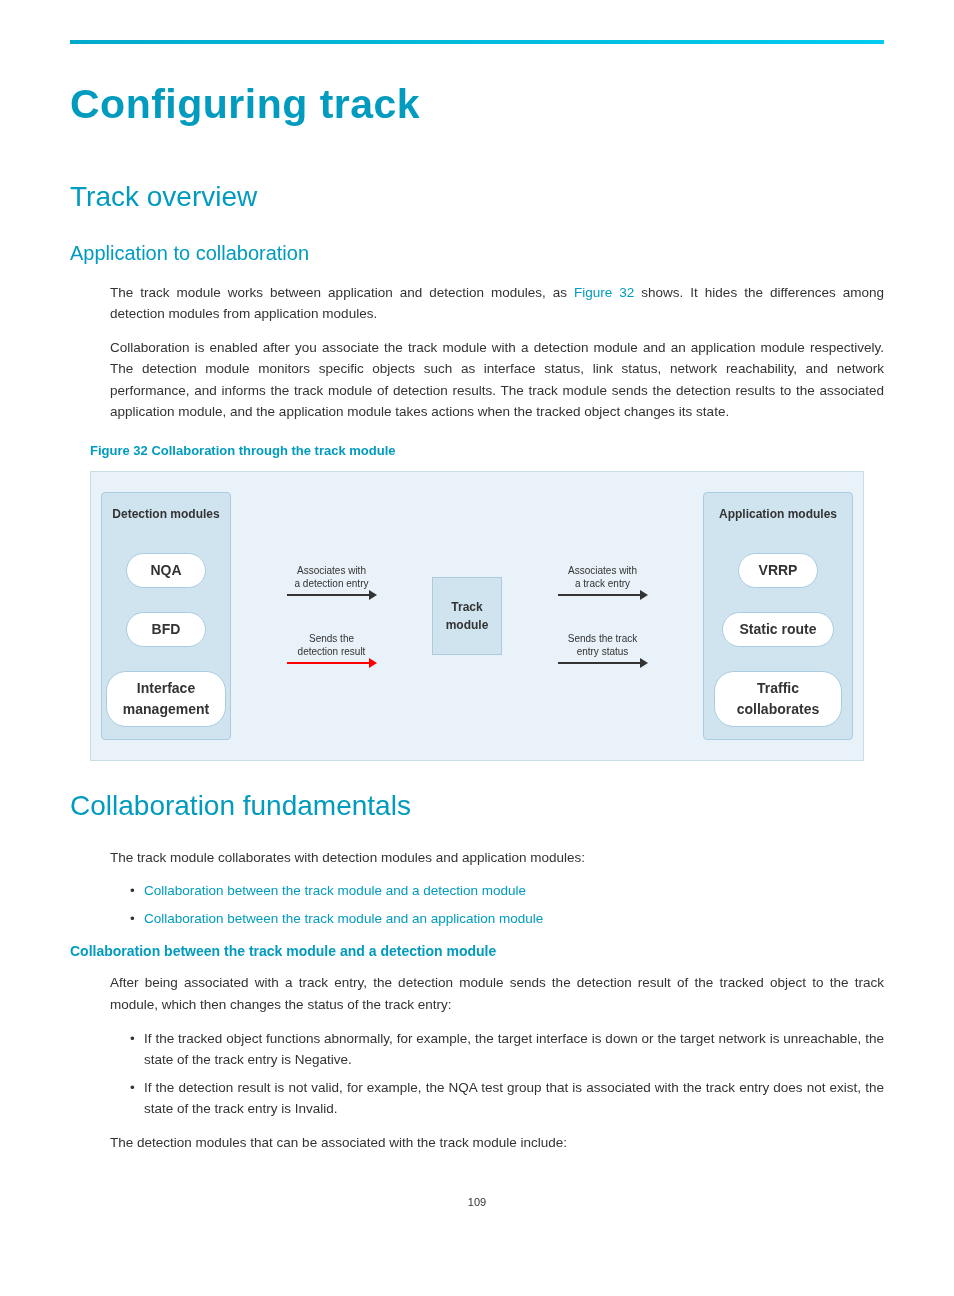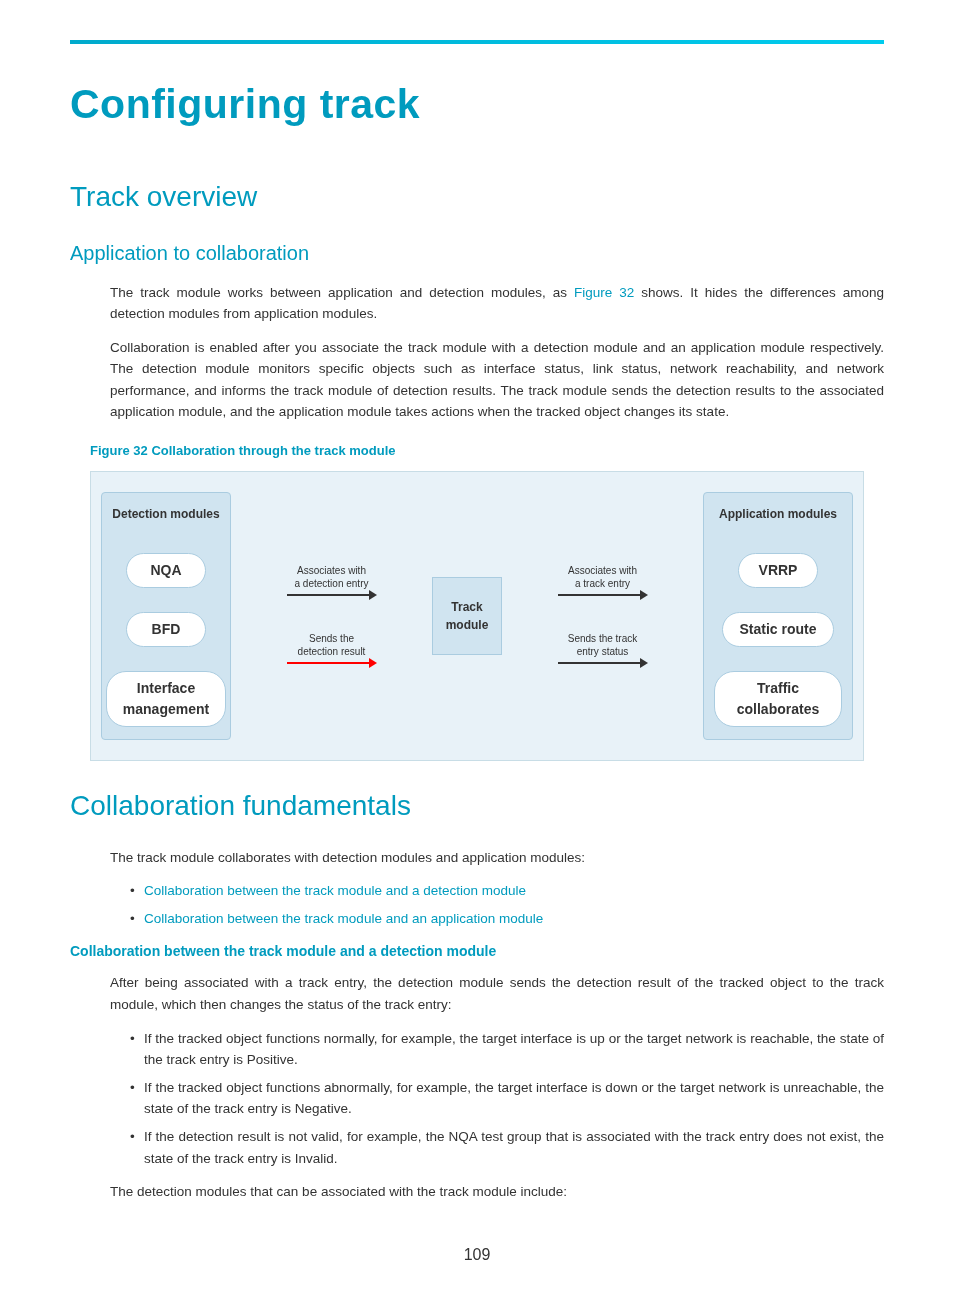--- a/index.html
+++ b/index.html
@@ -182,21 +182,21 @@
       position: absolute;
       left: 0;
       color: #333;
     }
     .link-text {
       color: #009bbe;
       text-decoration: none;
     }
     .page-number {
       text-align: center;
-      font-size: 16px;
+      font-size: 11px;
       color: #333;
       margin-top: 40px;
     }
     .collab-section {
       margin-bottom: 8px;
     }
     .detect-modules-box {
       width: 130px;
     }
     .app-modules-box {
@@ -288,21 +288,20 @@
         <a class="link-text">Collaboration between the track module and a detection module</a>
       </li>
       <li>
         <a class="link-text">Collaboration between the track module and an application module</a>
       </li>
     </ul>
 
     <div class="subsubsection-title">Collaboration between the track module and a detection module</div>
     <p class="body-text">After being associated with a track entry, the detection module sends the detection result of the tracked object to the track module, which then changes the status of the track entry:</p>
     <ul class="bullet-list">
-      <li>If the tracked object functions normally, for example, the target interface is up or the target network is reachable, the state of the track entry is Positive.</li>
       <li>If the tracked object functions abnormally, for example, the target interface is down or the target network is unreachable, the state of the track entry is Negative.</li>
       <li>If the detection result is not valid, for example, the NQA test group that is associated with the track entry does not exist, the state of the track entry is Invalid.</li>
     </ul>
     <p class="body-text">The detection modules that can be associated with the track module include:</p>
   </div>
 
   <div class="page-number">109</div>
 </div>
 
 </body></html>

